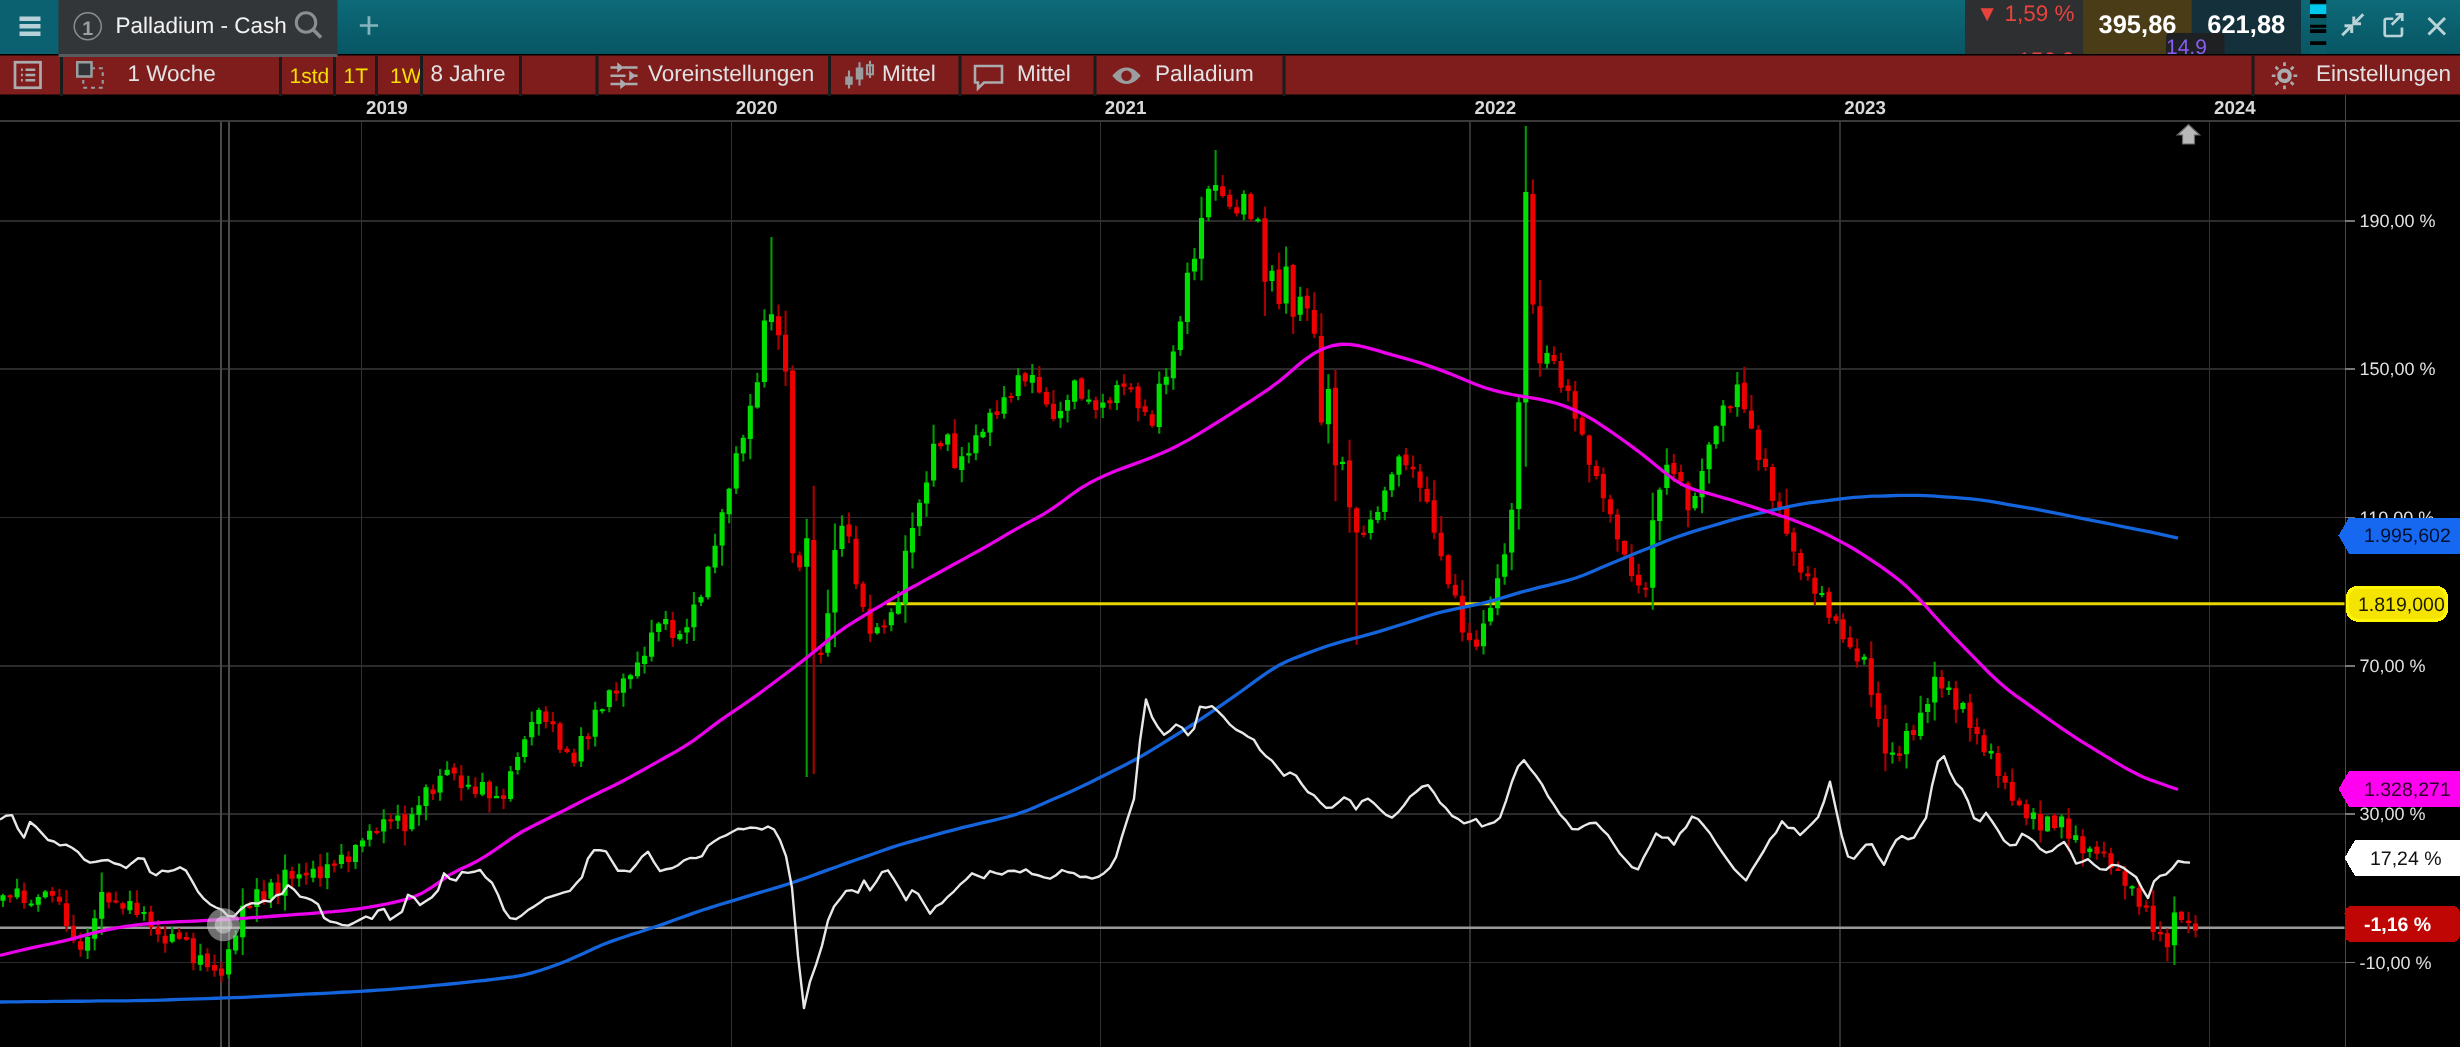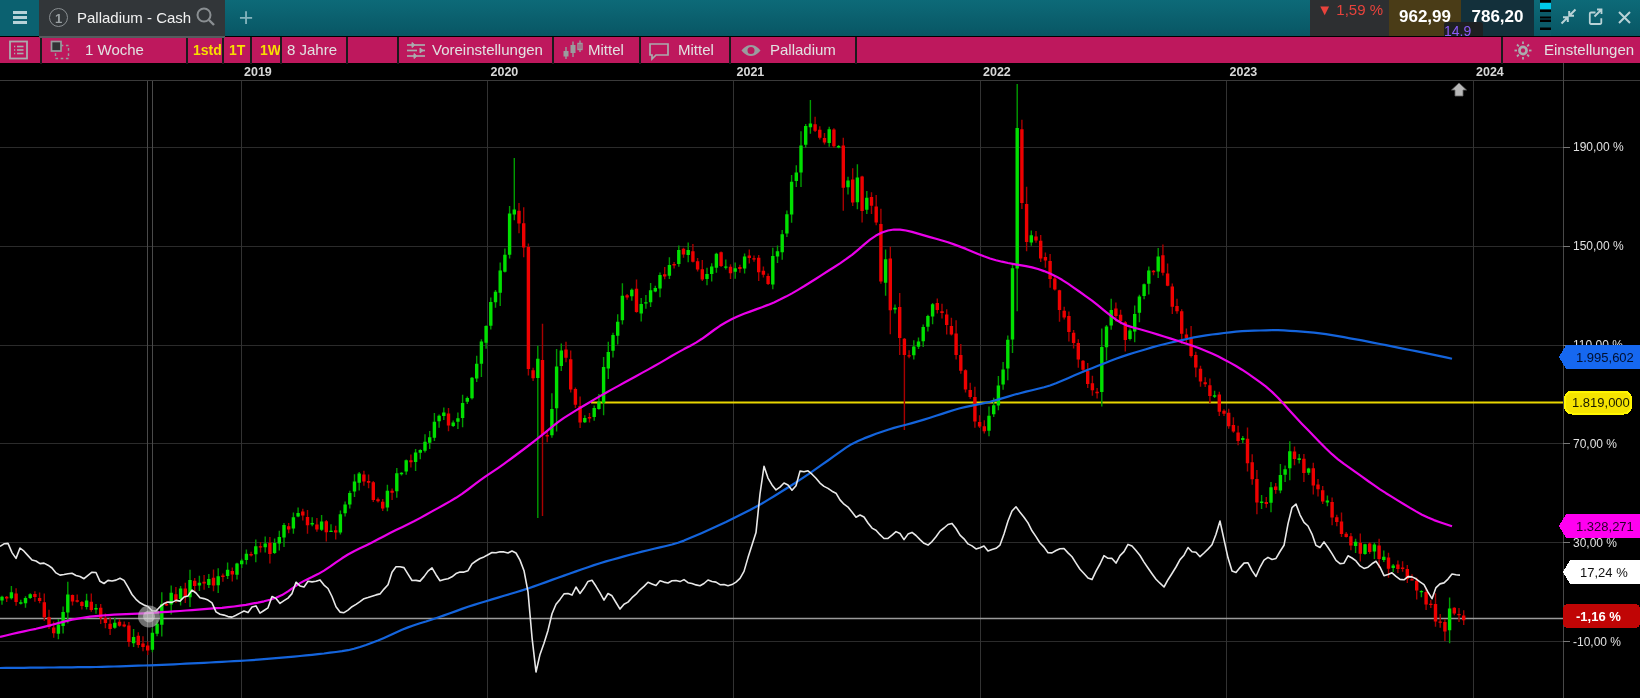--- a/index.html
+++ b/index.html
@@ -13,23 +13,23 @@
 #tab .t{position:absolute;left:38px;top:0}
 #plus{position:absolute;left:231px;top:1px;width:30px;height:34px;color:#85b4bd;font-size:25px;font-weight:400;text-align:center;line-height:32px}
 #chg{position:absolute;left:1310px;top:0;width:79px;height:36px;background:#2d2f31;color:#e8433c;font-size:15px;text-align:right}
 #chg .l1{margin:1px 6px 16px 0}
 #chg .l2{margin:-2px 6px 0 16px}
 #bid{position:absolute;left:1389px;top:0;width:72px;height:36px;background:#4a3c17;color:#fff;font-weight:bold;font-size:17px;text-align:center;line-height:34px}
 #ask{position:absolute;left:1461px;top:0;width:73px;height:36px;background:#13303b;color:#fff;font-weight:bold;font-size:17px;text-align:center;line-height:34px}
 #tip{position:absolute;left:1444px;top:22px;width:39px;height:19px;background:#1e2022;border-radius:3px;color:#8b5cf6;font-size:14px;text-align:left;line-height:19px;z-index:4}
 #stripe{position:absolute;left:1540px;top:0;width:11px;height:36px}
 #hico{position:absolute;left:1551px;top:0;width:89px;height:36px}
-#tbar{position:absolute;left:0;top:36px;width:1640px;height:27px;background:#be185d;border-top:1px solid #000;z-index:3;color:#e2e2e2;font-size:15px}
+#tbar{position:absolute;left:0;top:36px;width:1640px;height:27px;background:#7f1d1d;border-top:1px solid #000;z-index:3;color:#e2e2e2;font-size:15px}
 #tbar .sep{position:absolute;top:0;width:2px;height:27px;background:#191b1c}
-#tbar .yl{color:#f7df00;font-weight:bold;font-size:14px;top:5px}
+#tbar .yl{color:#f7df00;font-weight:normal;font-size:14px;top:5px}
 .tbtxt{position:absolute;top:4px}
 #tabline{position:absolute;left:39px;top:36px;width:186px;height:2px;background:#565b5e;z-index:4}
 </style></head>
 <body>
 <div id="page">
 <svg id="chart" width="1640" height="698" viewBox="0 0 1640 698" shape-rendering="crispEdges">
 <rect x="0" y="0" width="1640" height="698" fill="#000"></rect>
 <line x1="0" y1="147.2" x2="1563" y2="147.2" stroke="#2b2b2b" stroke-width="1"></line>
 <line x1="0" y1="246.1" x2="1563" y2="246.1" stroke="#2b2b2b" stroke-width="1"></line>
 <line x1="0" y1="345" x2="1563" y2="345" stroke="#2b2b2b" stroke-width="1"></line>
@@ -105,22 +105,22 @@
     <svg width="24" height="24" style="position:absolute;left:155px;top:5px" viewBox="0 0 24 24">
           <circle cx="10" cy="10" r="6.5" fill="none" stroke="#8a8f92" stroke-width="2"></circle>
           <line x1="15" y1="15" x2="20" y2="20" stroke="#8a8f92" stroke-width="2.4"></line>
         </svg>
   </div>
   <div id="plus">+</div>
   <div id="chg">
         <div class="l1">▼ 1,59 %</div>
         <div class="l2">156,3</div>
       </div>
-  <div id="bid">962,99</div>
-  <div id="ask">786,20</div>
+  <div id="bid">395,86</div>
+  <div id="ask">621,88</div>
   <div id="stripe"><svg width="11" height="36" viewBox="0 0 11 36">
     <rect x="0" y="0" width="11" height="36" fill="#0b5a68"></rect>
     <rect x="0" y="0" width="11" height="2.5" fill="#000"></rect>
     <rect x="0" y="3" width="11" height="6.5" fill="#00c8ea"></rect>
     <rect x="0" y="9.5" width="11" height="2.5" fill="#000"></rect>
     <rect x="0" y="16.5" width="11" height="2" fill="#000"></rect>
     <rect x="0" y="19.5" width="11" height="2.5" fill="#000"></rect>
     <rect x="0" y="27.5" width="11" height="2.5" fill="#000"></rect>
   </svg></div>
   <div id="hico"><svg width="89" height="36" viewBox="0 0 89 36" fill="none" stroke="#b9d2d6" stroke-width="1.8">

